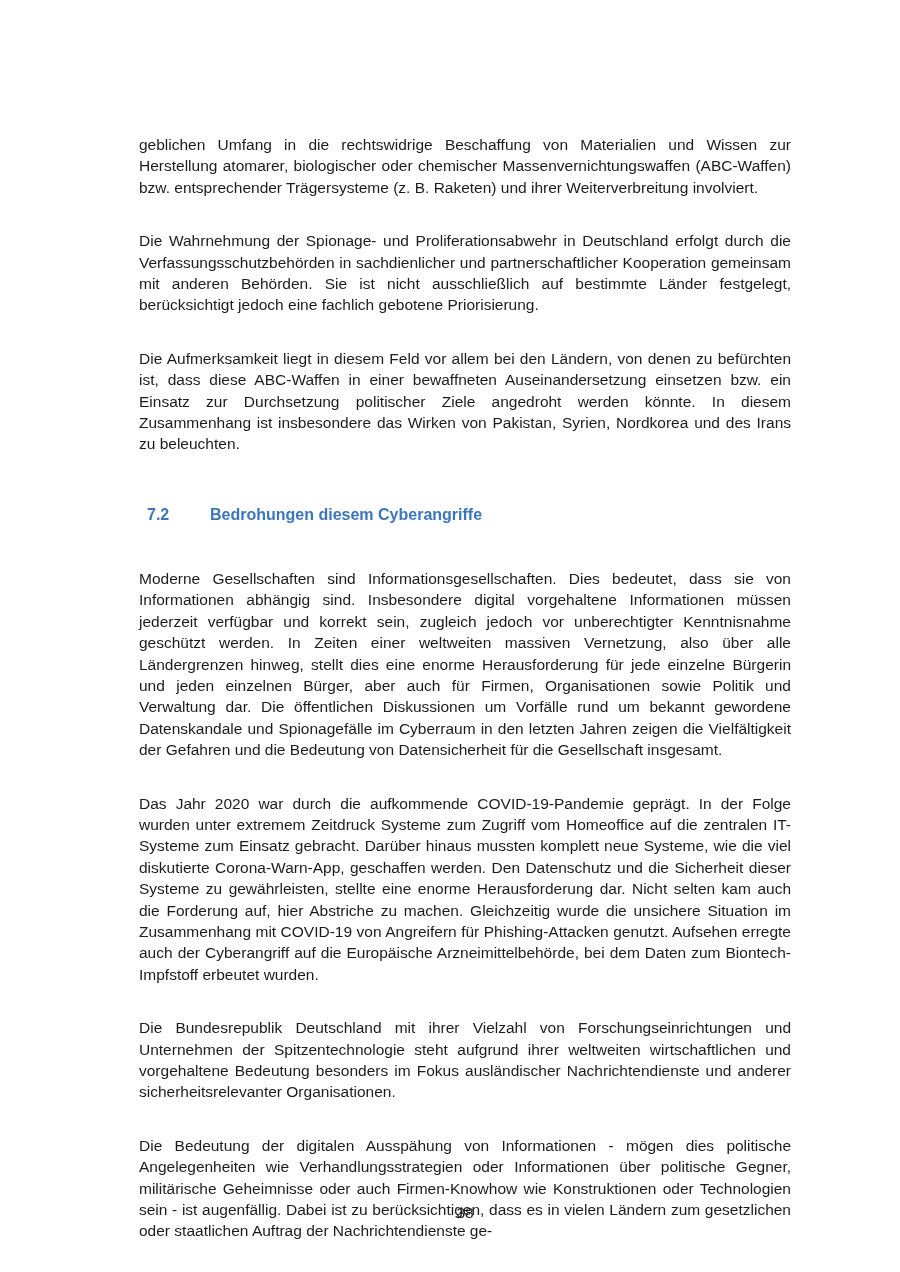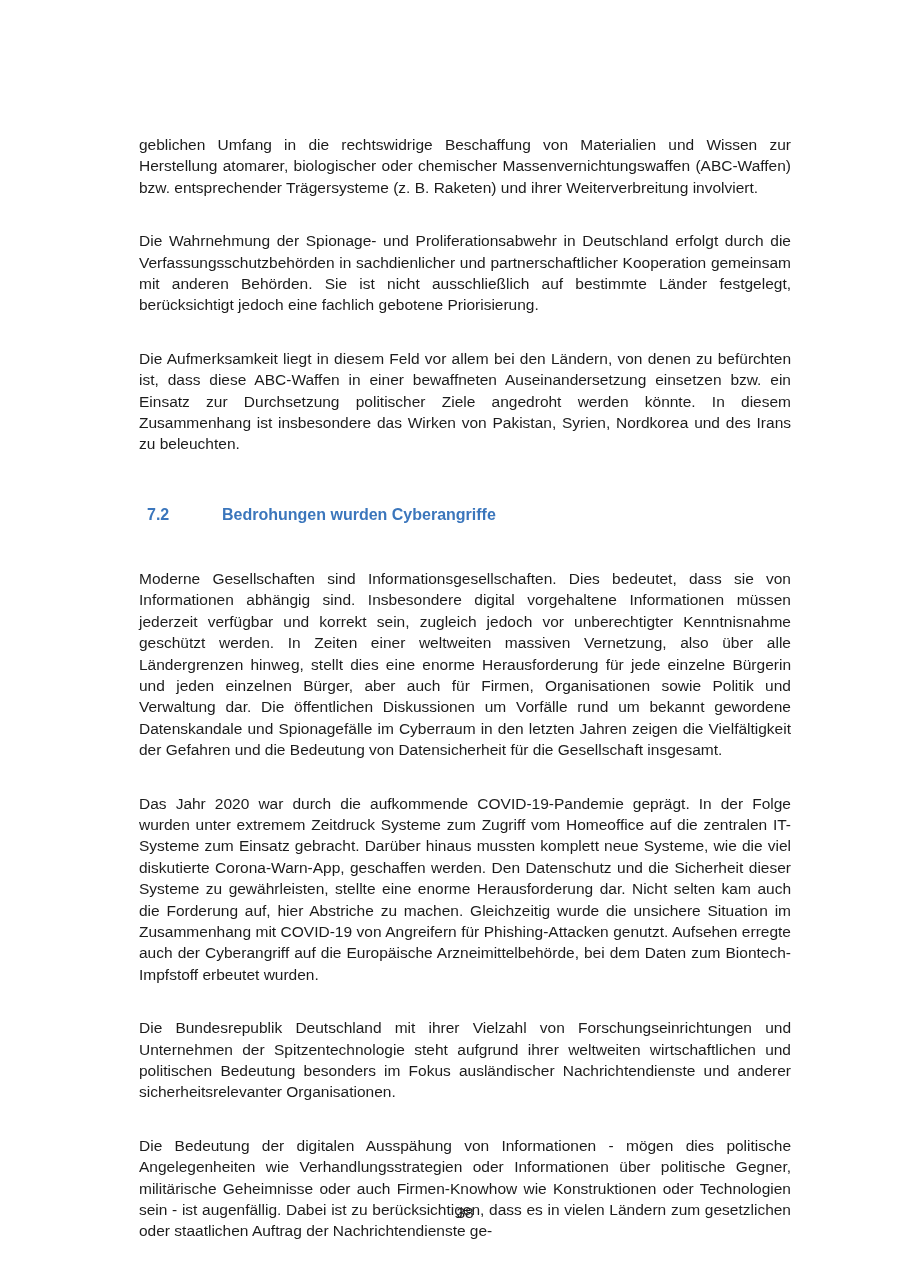--- a/index.html
+++ b/index.html
@@ -32,21 +32,20 @@
     hyphens: auto;
     -webkit-hyphens: auto;
   }
   h2.section-heading {
     display: flex;
     color: var(--heading-blue, #3b76bc);
     font-size: 16px;
     line-height: 21px;
     font-weight: bold;
     margin: 25px 0 19px 0;
-    gap: 12px;
   }
   .heading-number {
     width: 63px;
     flex: none;
   }
   .heading-title {
     flex: 1;
   }
   .page-number {
     position: absolute;
@@ -75,28 +74,28 @@
   <div class="content">
 
     <p class="para">geblichen Umfang in die rechtswidrige Beschaffung von Materialien und Wissen zur Herstellung atomarer, biologischer oder chemischer Massenvernichtungswaffen (ABC-Waffen) bzw. entsprechender Trägersysteme (z. B. Raketen) und ihrer Weiterverbreitung involviert.</p>
 
     <p class="para">Die Wahrnehmung der Spionage- und Proliferationsabwehr in Deutschland erfolgt durch die Verfassungsschutzbehörden in sachdienlicher und partnerschaftlicher Kooperation gemeinsam mit anderen Behörden. Sie ist nicht ausschließlich auf bestimmte Länder festgelegt, berücksichtigt jedoch eine fachlich gebotene Priorisierung.</p>
 
     <p class="para">Die Aufmerksamkeit liegt in diesem Feld vor allem bei den Ländern, von denen zu befürchten ist, dass diese ABC-Waffen in einer bewaffneten Auseinandersetzung einsetzen bzw. ein Einsatz zur Durchsetzung politischer Ziele angedroht werden könnte. In diesem Zusammenhang ist insbesondere das Wirken von Pakistan, Syrien, Nordkorea und des Irans zu beleuchten.</p>
 
     <h2 class="section-heading">
       <span class="heading-number">7.2</span>
-      <span class="heading-title">Bedrohungen wurden Cyberangriffe</span>
+      <span class="heading-title">Bedrohungen diesem Cyberangriffe</span>
     </h2>
 
     <p class="para">Moderne Gesellschaften sind Informationsgesellschaften. Dies bedeutet, dass sie von Informationen abhängig sind. Insbesondere digital vorgehaltene Informationen müssen jederzeit verfügbar und korrekt sein, zugleich jedoch vor unberechtigter Kenntnisnahme geschützt werden. In Zeiten einer weltweiten massiven Vernetzung, also über alle Ländergrenzen hinweg, stellt dies eine enorme Herausforderung für jede einzelne Bürgerin und jeden einzelnen Bürger, aber auch für Firmen, Organisationen sowie Politik und Verwaltung dar. Die öffentlichen Diskussionen um Vorfälle rund um bekannt gewordene Datenskandale und Spionagefälle im Cyberraum in den letzten Jahren zeigen die Vielfältigkeit der Gefahren und die Bedeutung von Datensicherheit für die Gesellschaft insgesamt.</p>
 
     <p class="para">Das Jahr 2020 war durch die aufkommende COVID-19-Pandemie geprägt. In der Folge wurden unter extremem Zeitdruck Systeme zum Zugriff vom Homeoffice auf die zentralen IT-Systeme zum Einsatz gebracht. Darüber hinaus mussten komplett neue Systeme, wie die viel diskutierte Corona-Warn-App, geschaffen werden. Den Datenschutz und die Sicherheit dieser Systeme zu gewährleisten, stellte eine enorme Herausforderung dar. Nicht selten kam auch die Forderung auf, hier Abstriche zu machen. Gleichzeitig wurde die unsichere Situation im Zusammenhang mit COVID-19 von Angreifern für Phishing-Attacken genutzt. Aufsehen erregte auch der Cyberangriff auf die Europäische Arzneimittelbehörde, bei dem Daten zum Biontech-Impfstoff erbeutet wurden.</p>
 
-    <p class="para">Die Bundesrepublik Deutschland mit ihrer Vielzahl von Forschungseinrichtungen und Unternehmen der Spitzentechnologie steht aufgrund ihrer weltweiten wirtschaftlichen und politischen Bedeutung besonders im Fokus ausländischer Nachrichtendienste und anderer sicherheitsrelevanter Organisationen.</p>
+    <p class="para">Die Bundesrepublik Deutschland mit ihrer Vielzahl von Forschungseinrichtungen und Unternehmen der Spitzentechnologie steht aufgrund ihrer weltweiten wirtschaftlichen und vorgehaltene Bedeutung besonders im Fokus ausländischer Nachrichtendienste und anderer sicherheitsrelevanter Organisationen.</p>
 
     <p class="para">Die Bedeutung der digitalen Ausspähung von Informationen - mögen dies politische Angelegenheiten wie Verhandlungsstrategien oder Informationen über politische Gegner, militärische Geheimnisse oder auch Firmen-Knowhow wie Konstruktionen oder Technologien sein - ist augenfällig. Dabei ist zu berücksichtigen, dass es in vielen Ländern zum gesetzlichen oder staatlichen Auftrag der Nachrichtendienste ge-</p>
 
   </div>
 
   <div class="page-number">38</div>
 
   <div class="bottom-bar"></div>
 
 </div>

